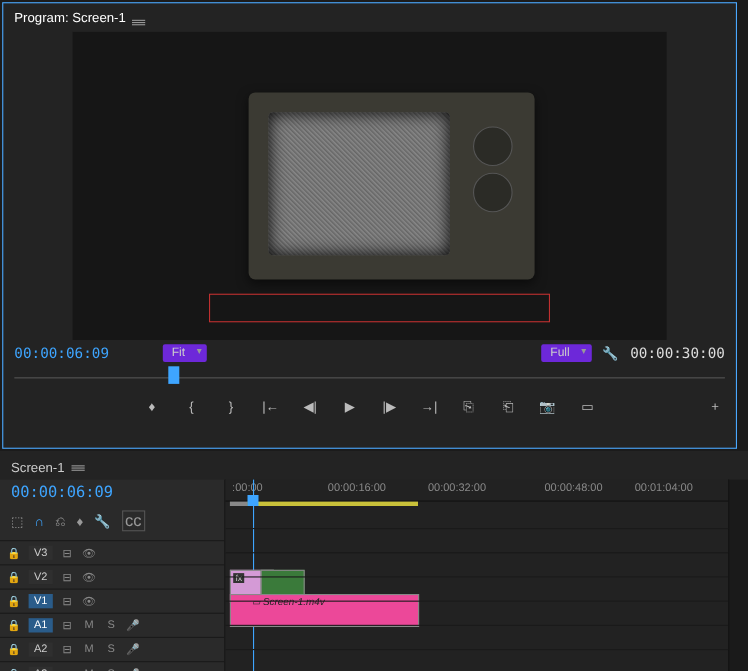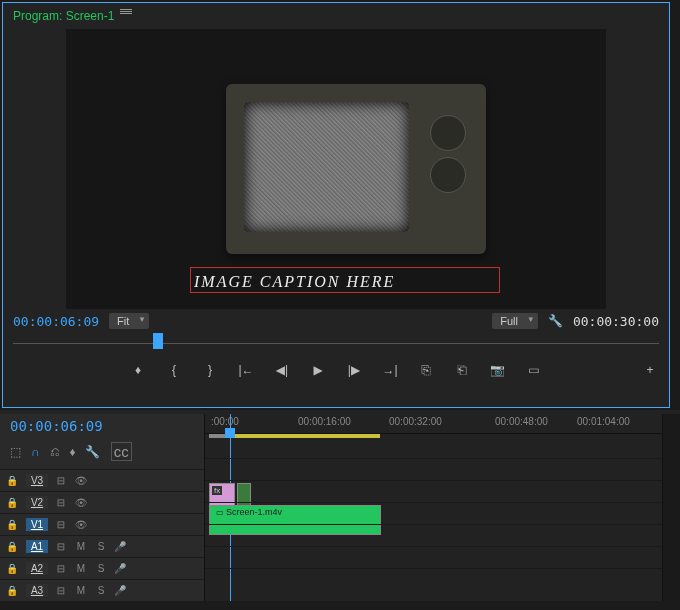--- a/index.html
+++ b/index.html
@@ -1,66 +1,66 @@
 <!DOCTYPE html>
 <html><head>
 <meta charset="utf-8">
 <style>
 * { box-sizing: border-box; margin: 0; padding: 0; font-family: "Segoe UI", Arial, sans-serif; }
 body { background:#1b1b1b; width:680px; height:610px; overflow:hidden; color:#ccc; font-size:12px; }
 .program-panel { border:1px solid #4aa8ff; background:#232323; width:668px; height:406px; margin:2px; position:relative;}
-.panel-header { padding:6px 10px; color:#22c55e; font-size:12px; display:flex; align-items:flex-start; gap:6px;}
+.panel-header { padding:6px 10px; color:#ffffff; font-size:12px; display:flex; align-items:flex-end; gap:6px;}
 .panel-header .menu-icon { width:12px; display:inline-flex; flex-direction:column; gap:1px;}
 .panel-header .menu-icon span{ height:1px; background:#999;}
 .monitor-area { width:540px; height:280px; margin:0 auto; background:#161616; position:relative; overflow:hidden;}
 .tv { position:absolute; left:160px; top:55px; width:260px; height:185px; }
 .tv-body { position:absolute; left:0; top:0; width:260px; height:170px; background:#3b3a33; border-radius:6px; box-shadow:0 4px 10px rgba(0,0,0,0.5);}
 .tv-screen { position:absolute; left:18px; top:18px; width:165px; height:130px; background:repeating-linear-gradient(45deg,#777,#888 1px,#666 2px,#777 3px); border-radius:4px; box-shadow:inset 0 0 15px #000;}
 .tv-panel { position:absolute; right:14px; top:25px; width:48px; height:120px;}
 .knob { width:36px; height:36px; border-radius:50%; background:#2b2b26; margin:6px auto; border:1px solid #555;}
 .caption-box { position:absolute; left:124px; bottom:16px; width:310px; height:26px; border:1px solid #c03030;}
 .caption-text { position:absolute; left:128px; bottom:18px; color:#eee; font-family:Georgia,serif; font-style:italic; font-size:16px; letter-spacing:2px;}
 .controls-row { display:flex; align-items:center; padding:4px 10px; gap:10px;}
 .timecode { color:#3ea5ff; font-family:monospace; font-size:13px;}
 .timecode.white { color:#ddd;}
-.dropdown { background:#404040; color:#ccc; padding:2px 20px 2px 8px; font-size:11px; position:relative; border-radius:2px;}
+.dropdown { background:#6d28d9; color:#ccc; padding:2px 20px 2px 8px; font-size:11px; position:relative; border-radius:2px;margin-left:39px;}
 .dropdown::after { content:"▾"; position:absolute; right:5px; top:1px; font-size:9px; color:#999;}
 .spacer { flex:1; }
 .wrench { color:#999; font-size:12px; }
 .time-ruler { height:22px; position:relative; margin:0 10px;}
 .time-ruler .line { position:absolute; top:10px; left:0; right:0; height:1px; background:#555;}
 .time-ruler .playhead { position:absolute; top:0; left:140px; width:10px; height:16px; background:#3ea5ff;}
 .transport { display:flex; justify-content:center; gap:18px; padding:6px 0 10px; position:relative;}
 .transport .btn { width:18px; height:18px; color:#bbb; display:flex; align-items:center; justify-content:center; font-size:12px;}
 .transport .add { position:absolute; right:10px; top:6px;}
 .timeline-panel { background:#232323; padding:4px 0 0;}
 .timeline-header { display:flex; align-items:center; gap:6px; padding:4px 10px; color:#ccc; font-size:12px;}
 .timeline-header .menu-icon { width:12px; display:inline-flex; flex-direction:column; gap:1px;}
 .timeline-header .menu-icon span{ height:1px; background:#999;}
 .timeline-body { display:flex; }
 .track-controls { width:205px; background:#2a2a2a; border-right:1px solid #111;}
 .tl-timecode { color:#3ea5ff; font-family:monospace; font-size:14px; padding:4px 10px;}
 .toolrow { display:flex; gap:10px; padding:4px 10px 8px; color:#999; align-items:center;}
 .toolrow .magnet { color:#3ea5ff;}
 .track-row { display:flex; align-items:center; height:22px; border-top:1px solid #1a1a1a; padding:0 6px; gap:6px; font-size:10px;}
 .track-row .lock,.track-row .eye,.track-row .mute,.track-row .solo,.track-row .mic,.track-row .strip { width:14px; text-align:center; color:#888;}
-.track-row .label { width:22px; text-align:center; background:#2f2f2f; color:#ccc; font-size:10px; padding:1px 0;text-decoration:underline;}
+.track-row .label { width:22px; text-align:center; background:#2f2f2f; color:#ccc; font-size:10px; padding:1px 0;}
 .track-row .label.active { background:#2a5c8a; color:#fff;}
 .tracks-area { flex:1; position:relative; background:#222;}
 .ruler2 { height:20px; position:relative; border-bottom:1px solid #111; font-size:10px; color:#888;}
 .ruler2 .rlabel { position:absolute; top:2px;}
 .workarea { position:absolute; top:20px; left:0; height:4px; background:#888; }
 .workarea.yellow { background:#c9c13a;}
 .playline { position:absolute; top:0; bottom:0; width:1px; background:#3ea5ff;}
 .playhead2 { position:absolute; top:14px; width:10px; height:10px; background:#3ea5ff;}
 .trk { position:absolute; left:0; right:0; height:22px; border-top:1px solid #1a1a1a;}
-.clip { position:absolute; top:2px; height:30px; border:1px solid #888; font-size:9px; padding:1px 6px; overflow:hidden; white-space:nowrap;}
+.clip { position:absolute; top:15px; height:30px; border:1px solid #888; font-size:9px; padding:1px 19px; overflow:hidden; white-space:nowrap;}
 .clip.pink { background:#d49ad6;}
 .clip.green { background:#3a7a3a; width:14px;}
-.clip.lav { background:#22c55e; color:#222;}
+.clip.lav { background:#ec4899; color:#222;font-style:italic;}
 .fx-badge { position:absolute; left:2px; top:2px; font-size:8px; background:#333; color:#ccc; padding:0 2px;}
 .audiometer { width:18px; background:#1a1a1a; border-left:1px solid #111;}
 </style>
 </head>
 <body>
 
 <div class="program-panel">
   <div class="panel-header">
     <span>Program: Screen-1</span>
     <span class="menu-icon">
@@ -72,21 +72,20 @@
   <div class="monitor-area">
     <div class="tv">
       <div class="tv-body"></div>
       <div class="tv-screen"></div>
       <div class="tv-panel">
           <div class="knob"></div>
           <div class="knob"></div>
         </div>
     </div>
     <div class="caption-box"></div>
-    <div class="caption-text">IMAGE CAPTION HERE</div>
   </div>
   <div class="controls-row">
     <span class="timecode">00:00:06:09</span>
     <span class="dropdown">Fit</span>
     <span class="spacer"></span>
     <span class="dropdown">Full</span>
     <span class="wrench">🔧</span>
     <span class="timecode white">00:00:30:00</span>
   </div>
   <div class="time-ruler">
@@ -104,20 +103,28 @@
     <span class="btn">→|</span>
     <span class="btn">⎘</span>
     <span class="btn">⎗</span>
     <span class="btn">📷</span>
     <span class="btn">▭</span>
     <span class="btn add">+</span>
   </div>
 </div>
 
 <div class="timeline-panel">
+  <div class="timeline-header">
+    <span>Screen-1</span>
+    <span class="menu-icon">
+        <span></span>
+        <span></span>
+        <span></span>
+      </span>
+  </div>
   <div class="timeline-body">
     <div class="track-controls">
       <div class="tl-timecode">00:00:06:09</div>
       <div class="toolrow">
         <span>⬚</span>
         <span class="magnet">∩</span>
         <span>⎌</span>
         <span>♦</span>
         <span>🔧</span>
         <span style="border:1px solid #555;padding:0 2px;font-size:15px">cc</span>

